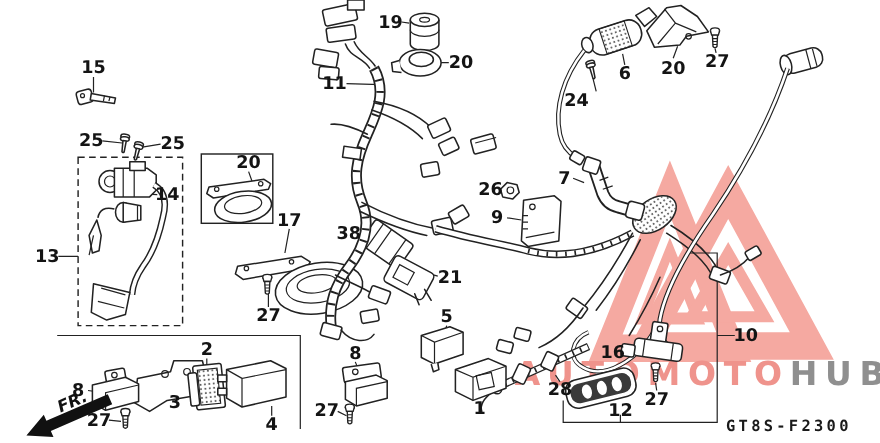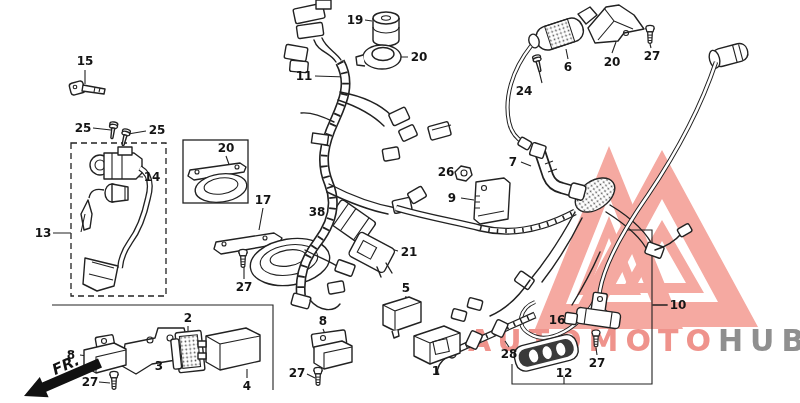--- a/index.html
+++ b/index.html
@@ -1,20 +1,20 @@
 <!DOCTYPE html>
 <html><head>
 <meta charset="utf-8">
 <style>
   html,body{margin:0;padding:0;background:#fff;}
   #stage{position:relative;width:800px;height:403px;background:#fff;overflow:hidden;
          font-family:"DejaVu Sans","Liberation Sans",sans-serif;}
   #stage svg{position:absolute;left:0;top:0;}
   .callout{position:absolute;transform:translate(-50%,-50%);font-weight:bold;
-           font-size:12px;color:#141414;letter-spacing:0;line-height:1;white-space:nowrap;}
+           font-size:16px;color:#141414;letter-spacing:0;line-height:1;white-space:nowrap;}
   .code{position:absolute;font-family:"DejaVu Sans Mono","Liberation Mono",monospace;
         font-weight:bold;font-size:14px;letter-spacing:3px;color:#1a1a1a;line-height:1;}
   .fr-label{position:absolute;font-weight:bold;font-style:italic;font-size:15px;color:#111;
             transform:rotate(-24deg);line-height:1;}
   .wm-text{position:absolute;left:468px;top:326px;font-weight:bold;font-size:30px;
            letter-spacing:7px;line-height:1;white-space:nowrap;}
   .ln{fill:none;stroke:#222;stroke-width:1.4;stroke-linecap:round;stroke-linejoin:round;}
   .fw{fill:#fff;stroke:#222;stroke-width:1.4;stroke-linejoin:round;}
   .thin{fill:none;stroke:#222;stroke-width:1.1;}
 </style>
@@ -335,15 +335,16 @@
   <div class="callout" style="left:597px;top:363px">27</div>
   <div class="callout" style="left:509px;top:354px">28</div>
   <div class="callout" style="left:564px;top:373px">12</div>
   <div class="callout" style="left:678px;top:305px">10</div>
   <div class="callout" style="left:188px;top:318px">2</div>
   <div class="callout" style="left:159px;top:366px">3</div>
   <div class="callout" style="left:247px;top:386px">4</div>
   <div class="callout" style="left:71px;top:355px">8</div>
   <div class="callout" style="left:90px;top:382px">27</div>
 
+  <div class="code" style="left:660px;top:381px">GT8S-F2300</div>
   <div class="fr-label" style="left:52px;top:358px">FR.</div>
 
 </div>
 
 </body></html>

